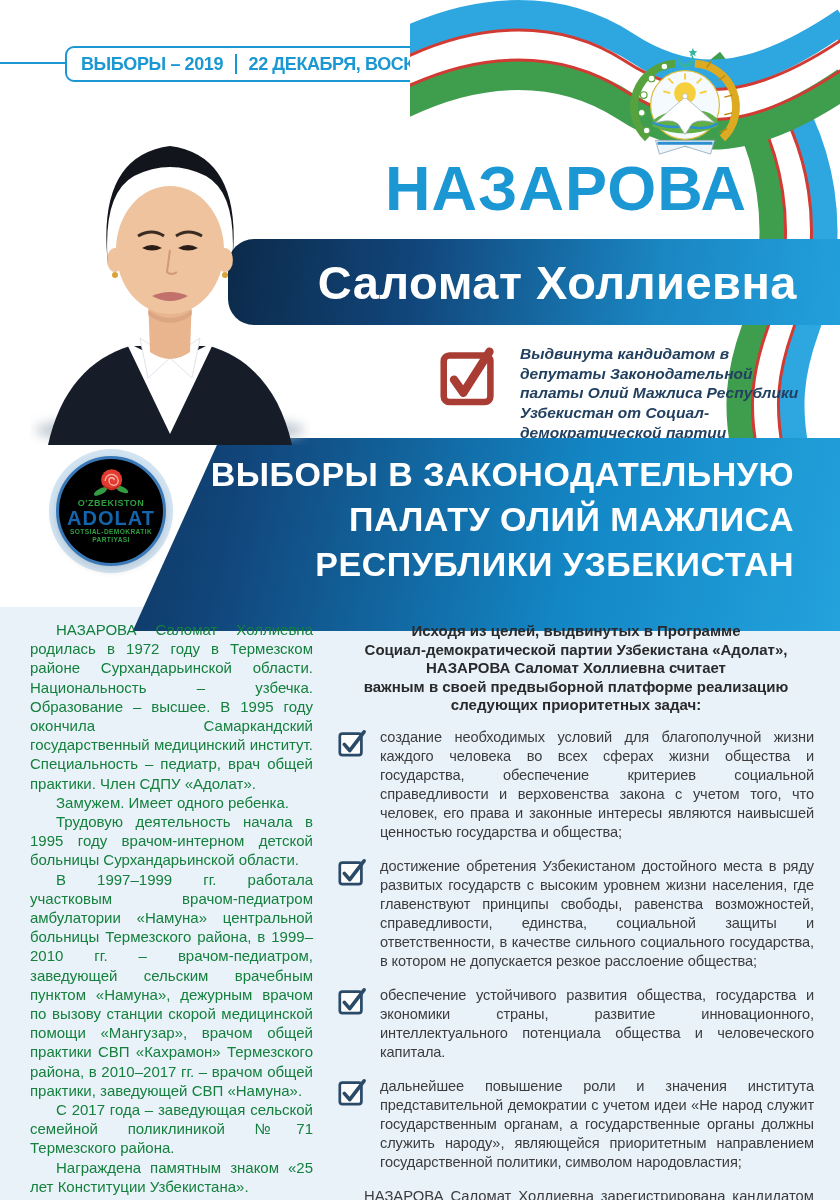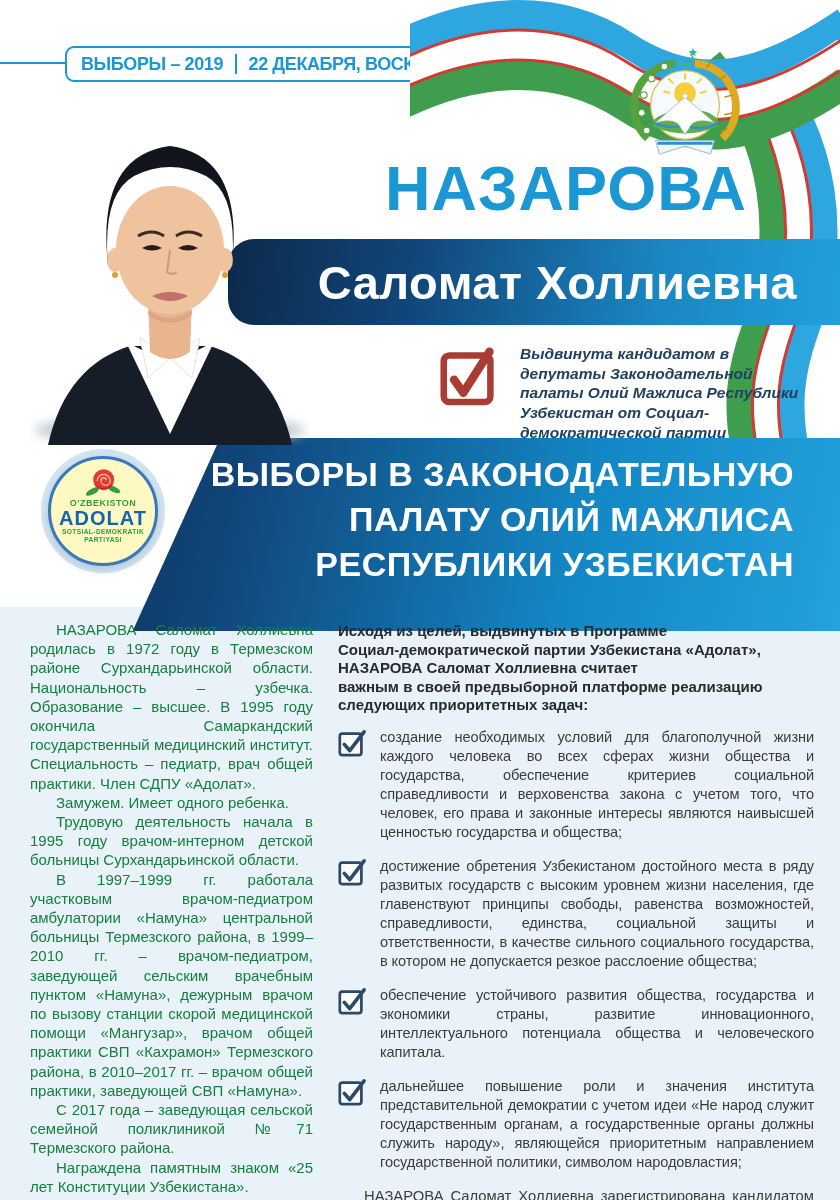--- a/index.html
+++ b/index.html
@@ -41,39 +41,39 @@
   .title-banner{
     position:absolute;top:438px;left:0;right:0;height:193px;z-index:3;
     background:linear-gradient(103deg,#0c2a4a 0%,#11457a 28%,#1387c5 68%,#23a2dc 100%);
     -webkit-clip-path:polygon(26.2% 0,100% 0,100% 100%,15.8% 100%);
     clip-path:polygon(26.2% 0,100% 0,100% 100%,15.8% 100%);
     text-align:right;padding:14px 46px 0 0;box-sizing:border-box;
   }
   .title-banner div{color:#fff;font-size:34px;font-weight:bold;line-height:45px;letter-spacing:0.5px;}
   
   .party-logo{
-    position:absolute;top:456px;left:48px;width:104px;height:104px;border-radius:50%;z-index:6;
-    background:#fef9c3;border:3px solid #3a79b8;
+    position:absolute;top:456px;left:56px;width:104px;height:104px;border-radius:50%;z-index:6;
+    background:#000000;border:3px solid #3a79b8;
     box-shadow:0 0 0 7px rgba(165,200,230,.5),0 3px 9px rgba(0,0,0,.25);
     display:flex;flex-direction:column;align-items:center;justify-content:flex-start;
   }
   .party-logo .rose{width:42px;height:38px;margin-top:3px;}
   .party-logo .country{color:#2f9e41;font-size:9px;font-weight:bold;letter-spacing:0.5px;margin-top:-2px;}
   .party-logo .pname{color:#1565ad;font-size:20px;font-weight:bold;letter-spacing:1px;line-height:20px;}
   .party-logo .sub{color:#2f9e41;font-size:6.6px;font-weight:bold;letter-spacing:0.4px;line-height:8px;text-align:center;}
   
   .body-bg{position:absolute;top:607px;left:0;right:0;bottom:0;background:#e9f2f9;}
   .col-left{position:absolute;top:620px;left:30px;width:283px;z-index:4;}
   .col-left p{
     margin:0;text-indent:26px;text-align:justify;
     font-size:15px;line-height:19.2px;color:#15803d;
   }
   .col-right{position:absolute;top:622px;left:338px;width:476px;z-index:4;}
   .intro{
-    font-weight:bold;text-align:left;font-size:15px;line-height:18.6px;color:#2a2a2c;
+    font-weight:bold;text-align:center;font-size:15px;line-height:18.6px;color:#2a2a2c;
     white-space:pre-line;margin:0;
   }
   .items{margin-top:13px;}
   .item{display:flex;margin-bottom:15px;}
   .check-icon{flex:none;width:27px;height:27px;margin-right:15px;position:relative;top:2px;}
   .item p{
     margin:0;font-size:14.6px;line-height:19px;text-align:justify;
     letter-spacing:-0.1px;color:#3c3c3e;
   }
   .closing{

